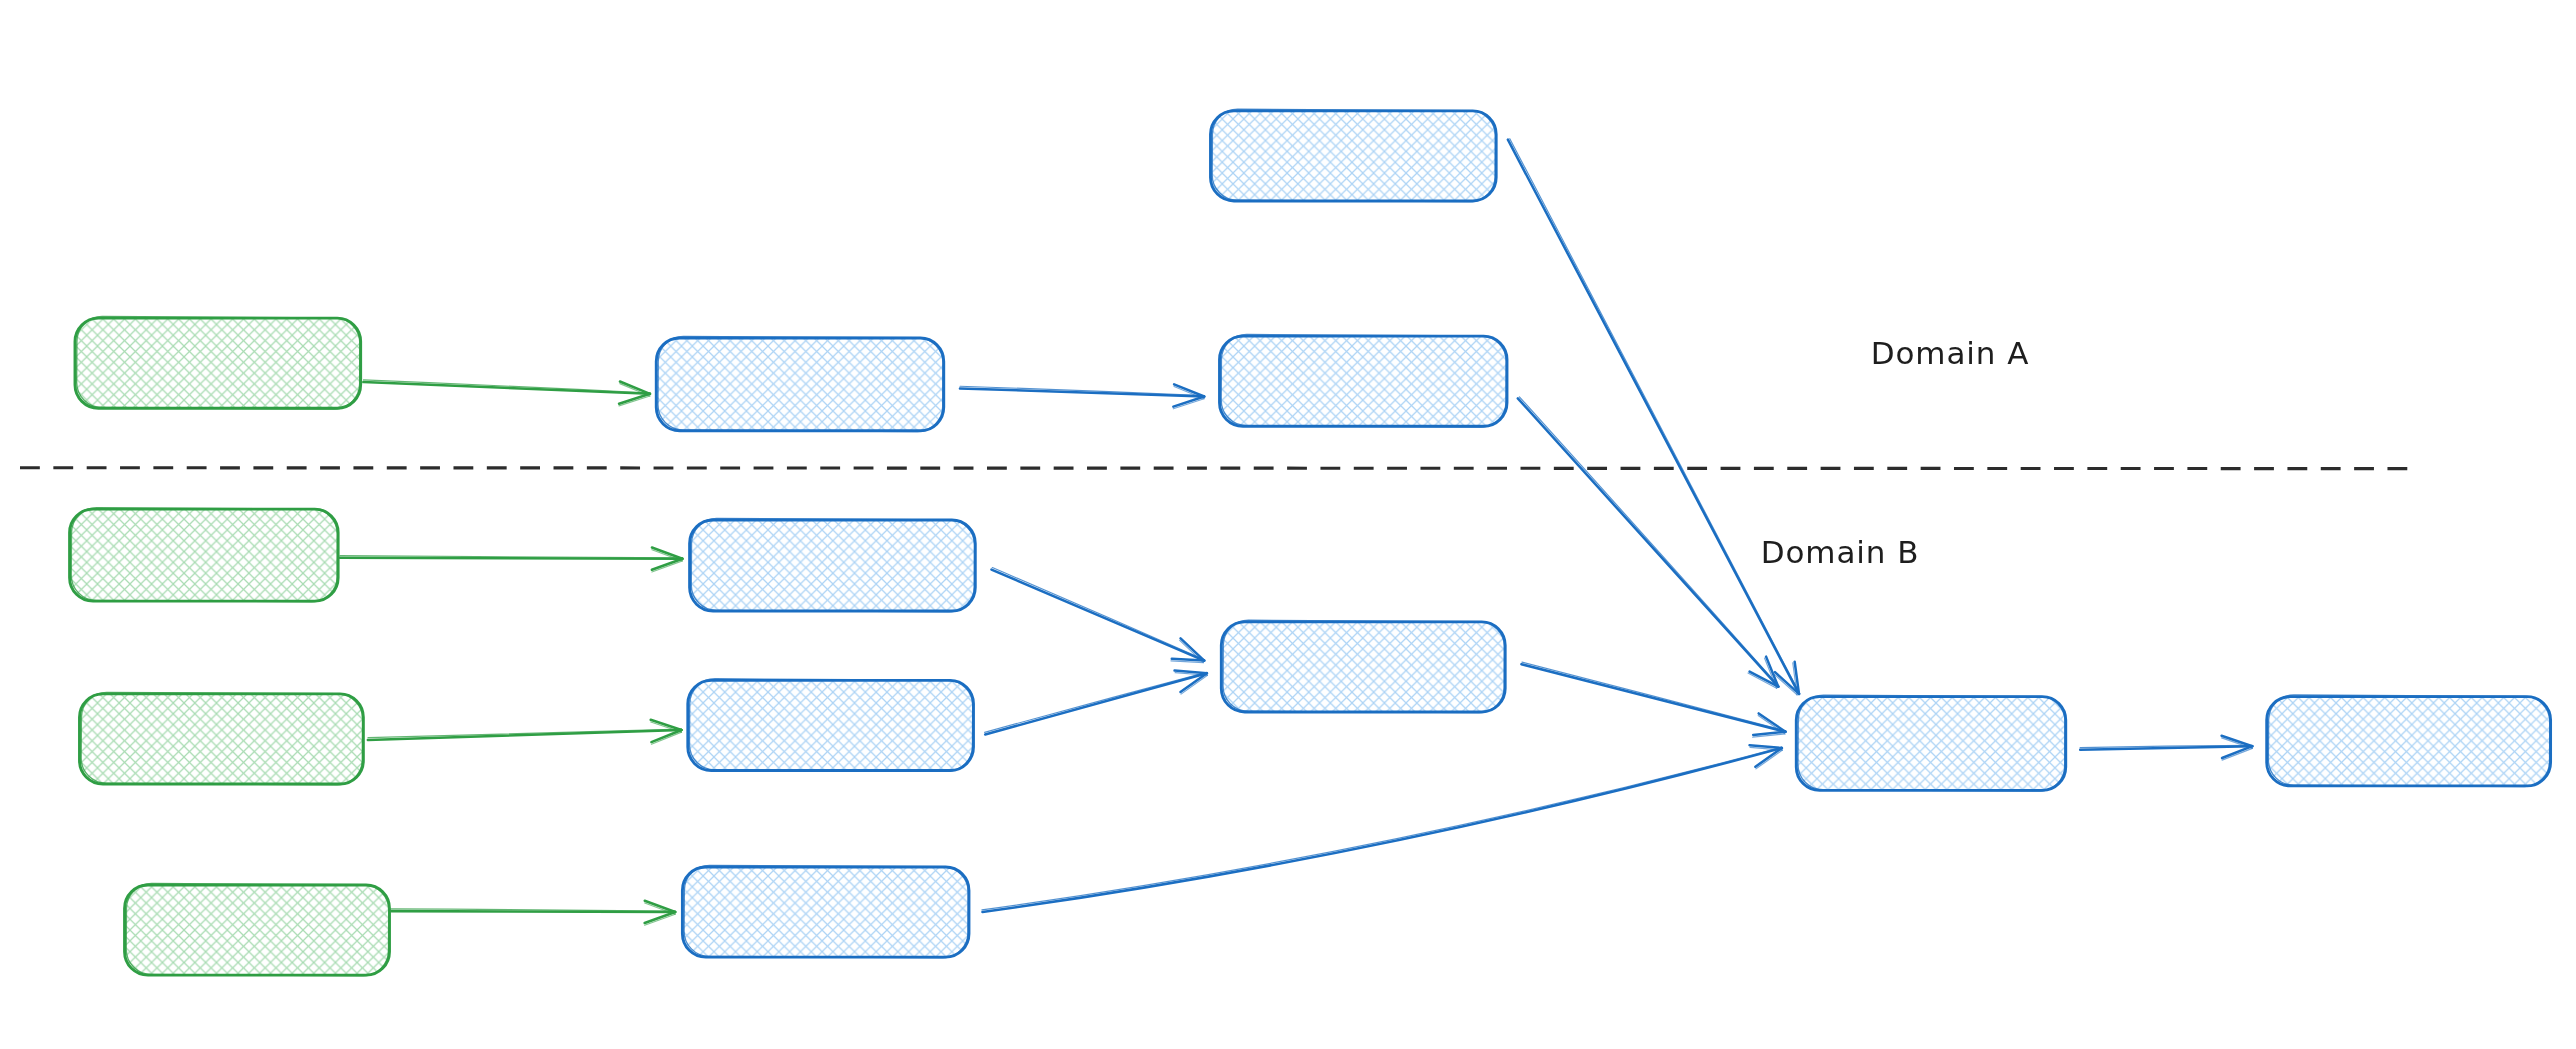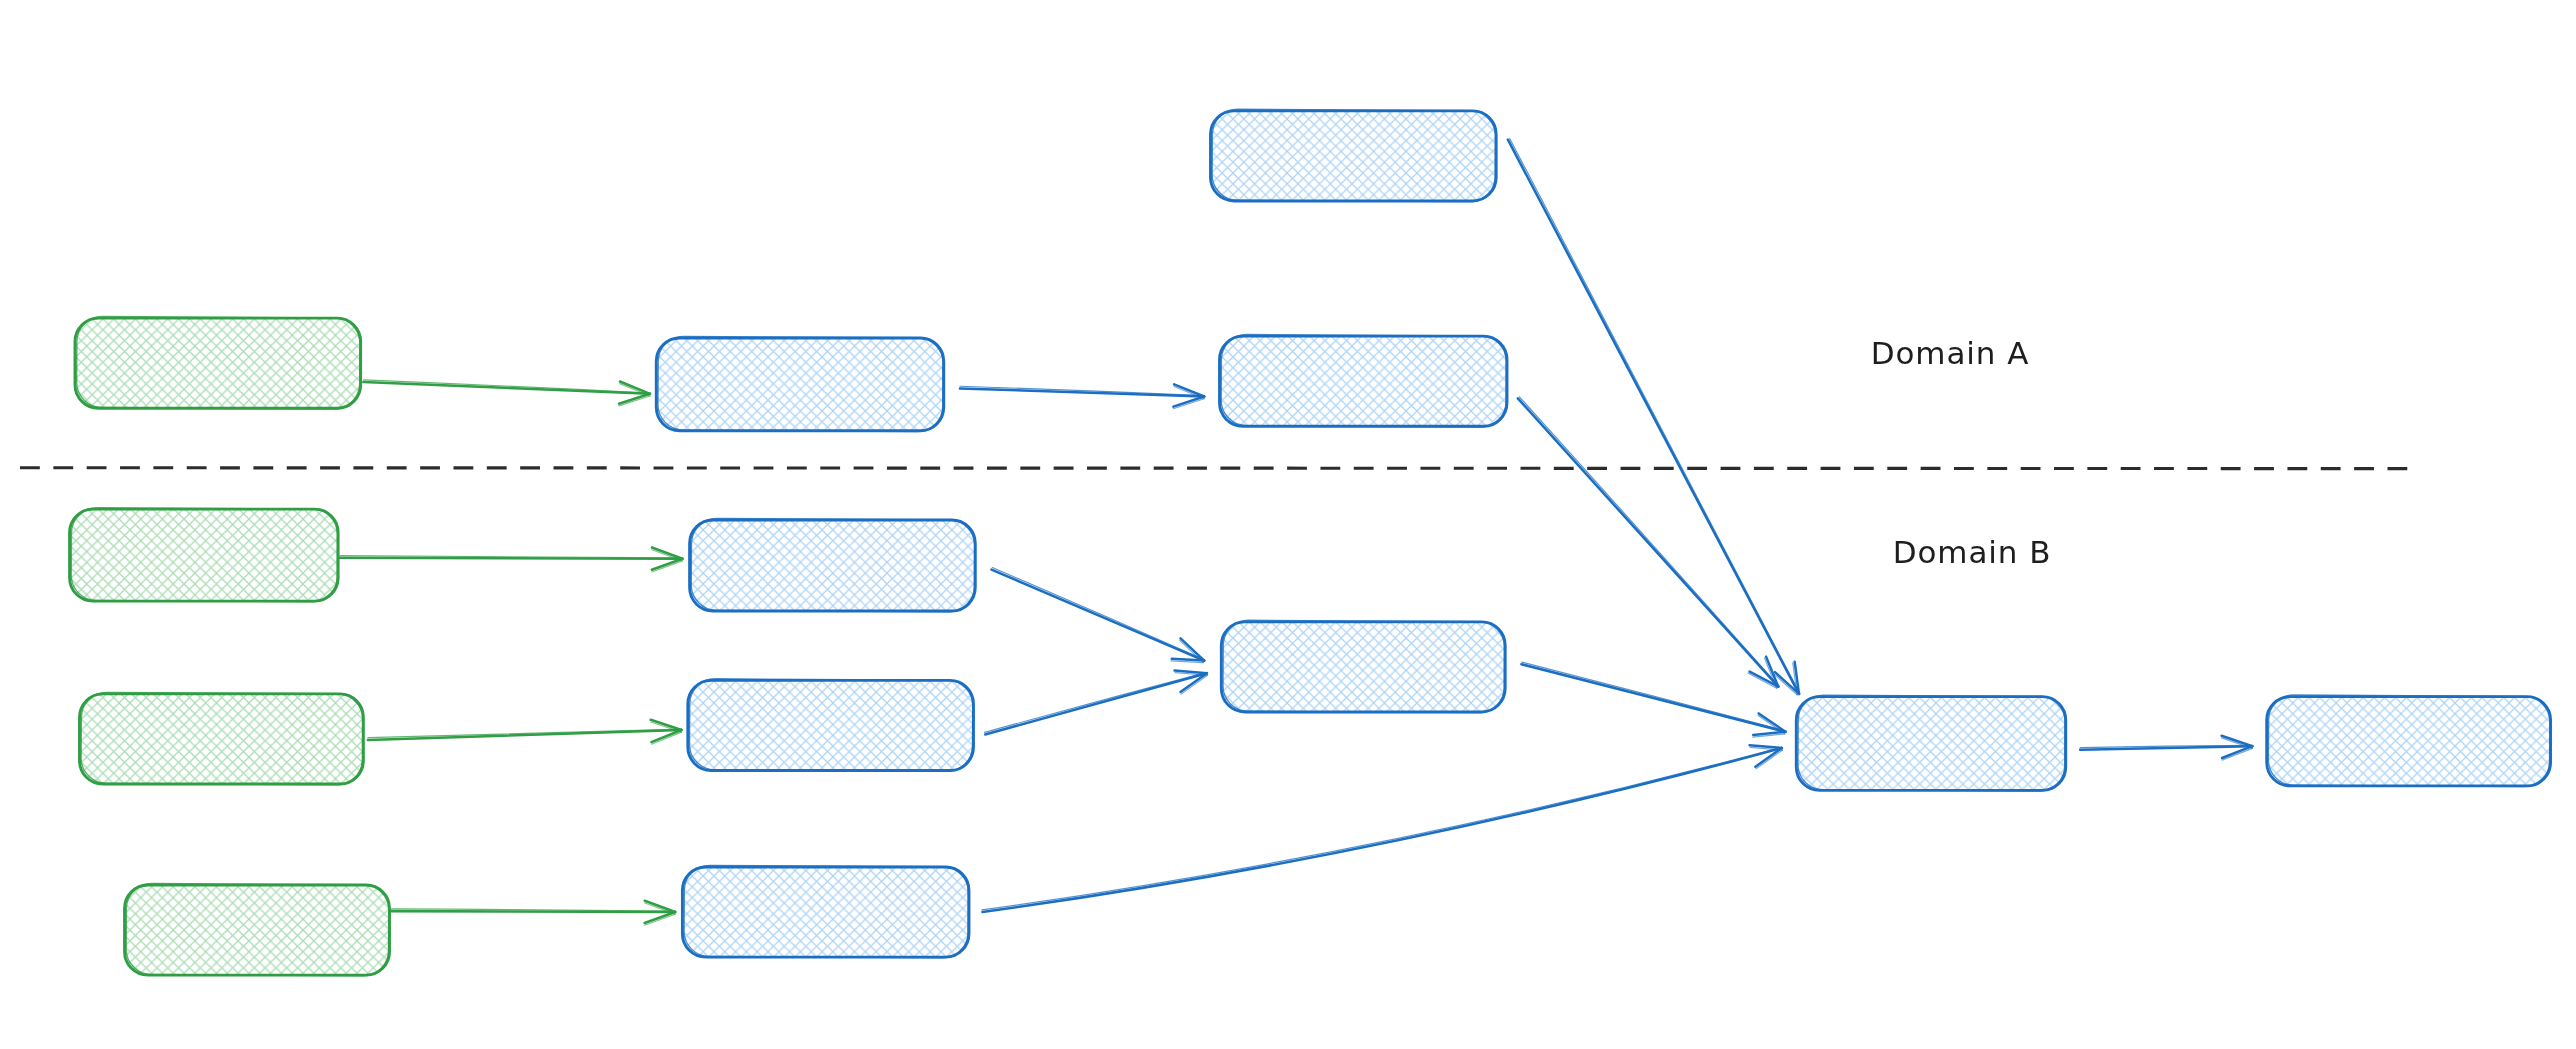--- a/index.html
+++ b/index.html
@@ -184,15 +184,15 @@
         <rect x="1995" y="772" width="296" height="105" rx="28" ry="28" fill="none" stroke="#1b6ec2" stroke-width="1.5" opacity="0.8" transform="rotate(0.35 2142.5 825)"></rect>
       </g>
       <g>
         <rect x="2515" y="773" width="315" height="99" rx="26" ry="26" fill="url(#hatch-blue)" stroke="#1b6ec2" stroke-width="3.2"></rect>
         <rect x="2517" y="772" width="312" height="100" rx="28" ry="28" fill="none" stroke="#1b6ec2" stroke-width="1.5" opacity="0.8" transform="rotate(0.35 2672.5 822.5)"></rect>
       </g>
     </svg>
 
   <div class="float-label" style="left: 1950px; top: 353px;">Domain A</div>
 
-  <div class="float-label" style="left: 1972px; top: 552px;">Domain B</div>
+  <div class="float-label" style="left: 1840px; top: 552px;">Domain B</div>
 </div>
 
 
 </body></html>

